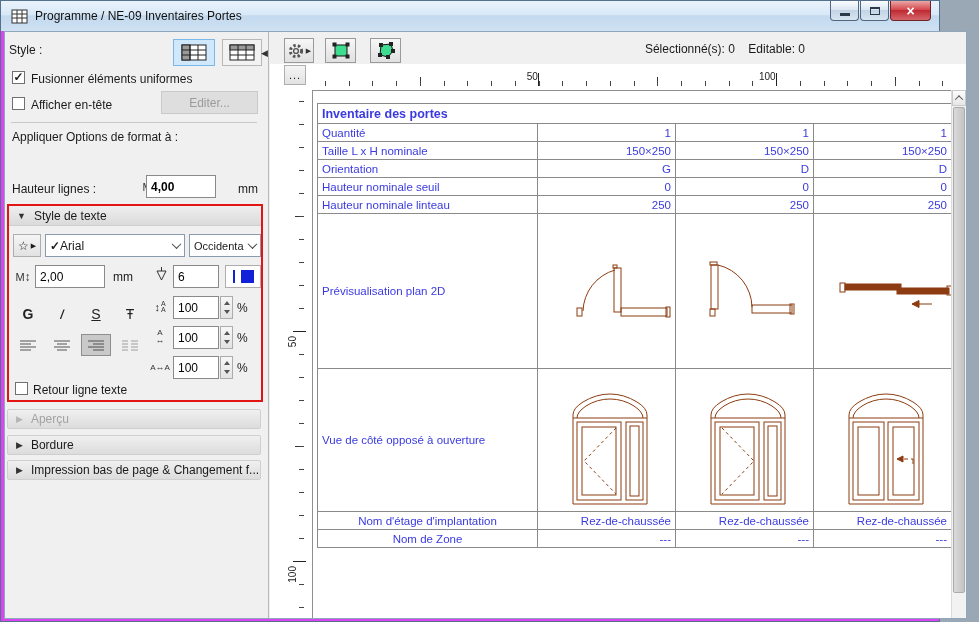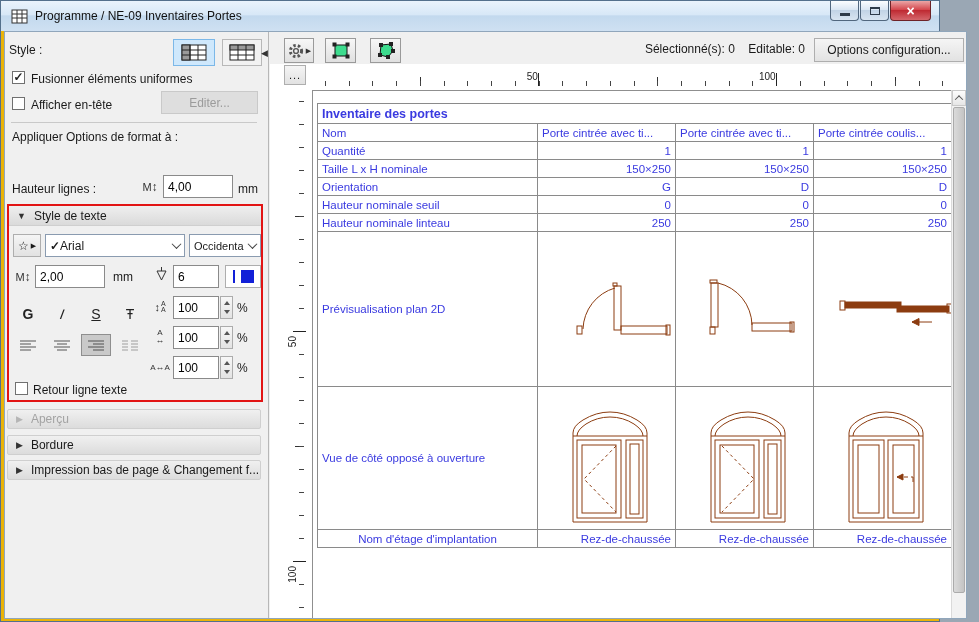--- a/index.html
+++ b/index.html
@@ -1,17 +1,17 @@
 <!DOCTYPE html>
 <html><head>
 <meta charset="utf-8">
 <style>
 *{margin:0;padding:0;box-sizing:border-box}
 body{font-family:"Liberation Sans",sans-serif;font-size:12px;color:#1a1a1a;background:#9aa7b4;width:979px;height:622px;overflow:hidden}
-.window{position:relative;width:940px;height:622px;background:#eab308;border:1px solid #54708c}
+.window{position:relative;width:940px;height:622px;background:#d946ef;border:1px solid #54708c}
 
 .titlebar{position:absolute;left:0;top:0;right:0;height:30px;background:linear-gradient(#eaf3fc 0%,#d8e8f7 45%,#c3d9ee 50%,#cfe1f2 100%);display:flex;align-items:center;padding-left:10px;gap:7px}
 .title-icon{width:17px;height:15px;display:inline-block}
 .title-txt{font-size:12px;color:#111}
 .win-btns{position:absolute;top:0;right:8px;display:flex;gap:1px}
 .wbtn{width:29px;height:20px;border:1px solid #51677e;border-top:none;border-radius:0 0 4px 4px;background:linear-gradient(#fbfdff,#dbe7f3 45%,#c2d4e6 50%,#d8e5f1);display:flex;align-items:center;justify-content:center;cursor:pointer}
 .wbtn.close{width:41px;background:linear-gradient(#eba6a6 0%,#d5494f 45%,#bf2b33 50%,#d4666b 100%);border-color:#6e2327;color:#fff;font-weight:bold;font-size:14px;line-height:1}
 .glyph-min{width:10px;height:3px;background:#2d3b49;margin-top:7px}
 .glyph-max{width:10px;height:8px;border:1px solid #2d3b49;border-top:2px solid #2d3b49;background:#fff0}
 
@@ -157,21 +157,21 @@
       <span class="cb" style="left:7px;top:65px"></span>
       <span class="sb-lbl" style="left:26px;top:66px">Afficher en-tête</span>
       <span class="btn disabled" style="position:absolute;left:156px;top:59px;width:97px;height:23px">Editer...</span>
 
       <span class="divider" style="top:90px"></span>
 
       <span class="sb-lbl" style="left:7px;top:98px">Appliquer Options de format à :</span>
 
       <span class="sb-lbl" style="left:7px;top:150px">Hauteur lignes :</span>
       <span class="ico" style="left:133px;top:146px;width:24px;height:18px;font-size:11px">M<span style="font-size:12px">↕</span></span>
-      <input class="field" style="left: 158px; top: 143px; width: 70px; height: 23px;" value="4,00">
+      <input class="field" style="left: 141px; top: 143px; width: 70px; height: 23px; font-weight: bold;" value="4,00">
       <span class="sb-lbl" style="left:233px;top:150px">mm</span>
 
       <div class="redbox">
         <div class="grp-head">
           <span class="tri">▼</span>
           <span>Style de texte</span>
         </div>
 
         <span class="btn" style="position:absolute;left:4px;top:28px;width:28px;height:23px;gap:2px">
           <span>☆</span>
@@ -335,21 +335,20 @@
               <rect x="13" y="1" width="4" height="4" fill="#222"></rect>
               <rect x="15" y="8" width="4" height="4" fill="#222"></rect>
               <rect x="10" y="14" width="4" height="4" fill="#222"></rect>
               <rect x="2" y="12" width="4" height="4" fill="#222"></rect>
             </svg>
         </span>
         <span class="status">
           <span>Sélectionné(s): 0</span>
           <span>Editable: 0</span>
         </span>
-        <span class="btn" style="position:absolute;left:544px;top:6px;width:150px;height:24px">Options configuration...</span>
       </div>
 
       <span class="btn corner">...</span>
 
       <div class="hruler">
         <span class="htick" style="left:226px"></span>
         <span class="hlab" style="left:226px">50</span>
         <span class="htick" style="left:464px"></span>
         <span class="hlab" style="left:464px">100</span>
       </div>
@@ -366,26 +365,20 @@
           <colgroup>
               <col style="width:220px">
               <col style="width:138px">
               <col style="width:138px">
               <col style="width:138px">
             </colgroup>
           <tbody>
           <tr class="title">
                 <td colspan="4">Inventaire des portes</td>
               </tr>
-          <tr>
-            <td>Nom</td>
-            <td class="vl">Porte cintrée avec ti...</td>
-            <td class="vl">Porte cintrée avec ti...</td>
-            <td class="vl">Porte cintrée coulis...</td>
-          </tr>
           <tr>
             <td>Quantité</td>
             <td class="v">1</td>
             <td class="v">1</td>
             <td class="v">1</td>
           </tr>
           <tr>
             <td>Taille L x H nominale</td>
             <td class="v">150×250</td>
             <td class="v">150×250</td>
@@ -497,20 +490,26 @@
               </svg>
             </td>
           </tr>
 
           <tr>
             <td class="c">Nom d'étage d'implantation</td>
             <td class="v">Rez-de-chaussée</td>
             <td class="v">Rez-de-chaussée</td>
             <td class="v">Rez-de-chaussée</td>
           </tr>
+          <tr>
+            <td class="c">Nom de Zone</td>
+            <td class="v">---</td>
+            <td class="v">---</td>
+            <td class="v">---</td>
+          </tr>
           </tbody>
         </table>
       </div>
 
       <div class="vscroll">
         <span class="vs-up"></span>
         <span class="vs-thumb"></span>
       </div>
 
     </div>

